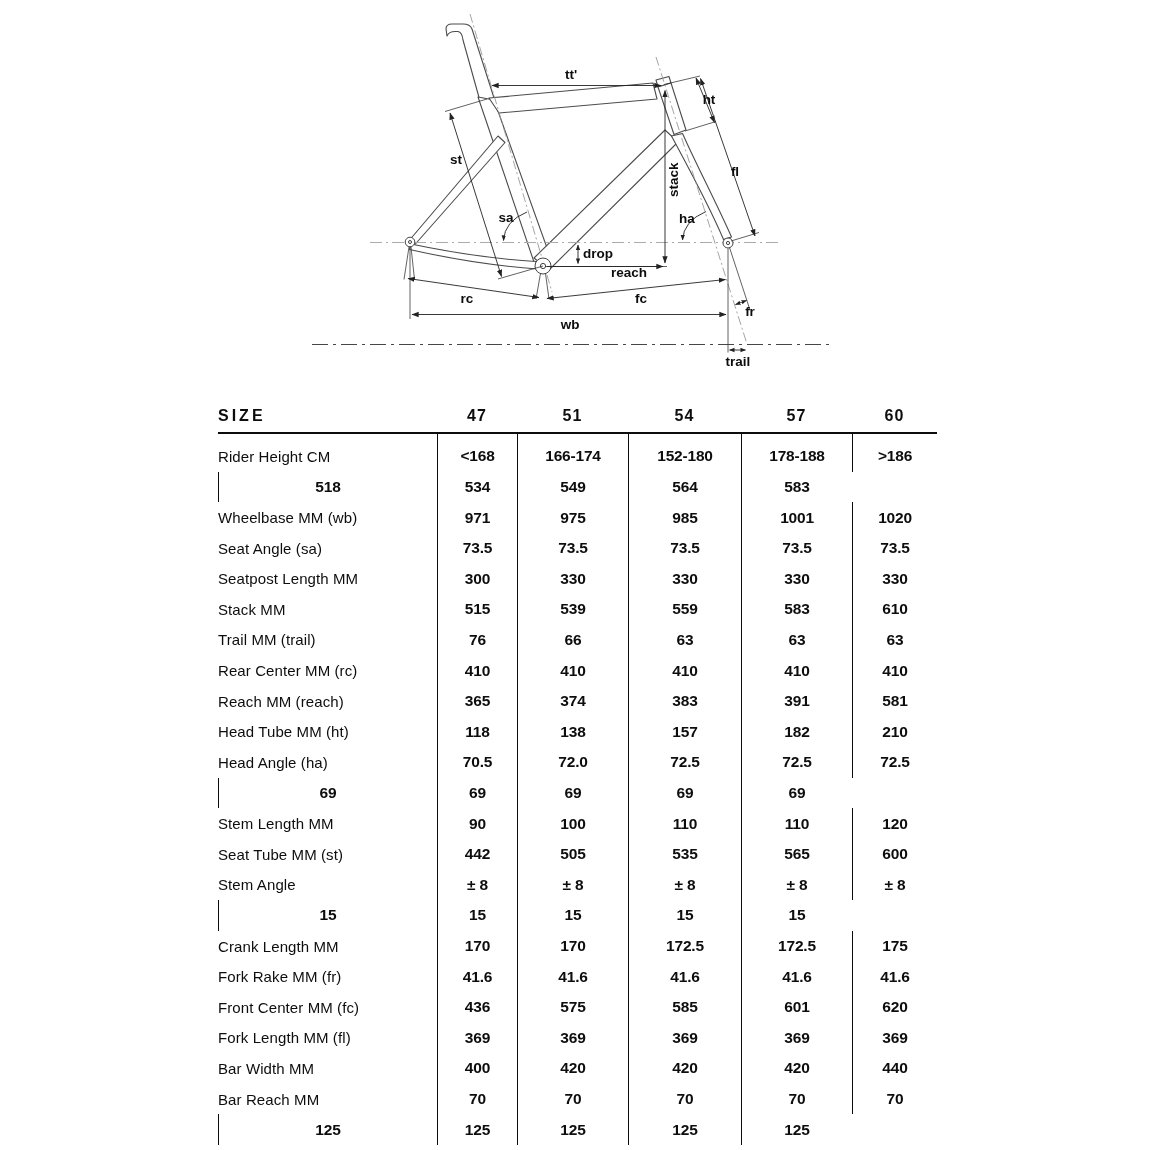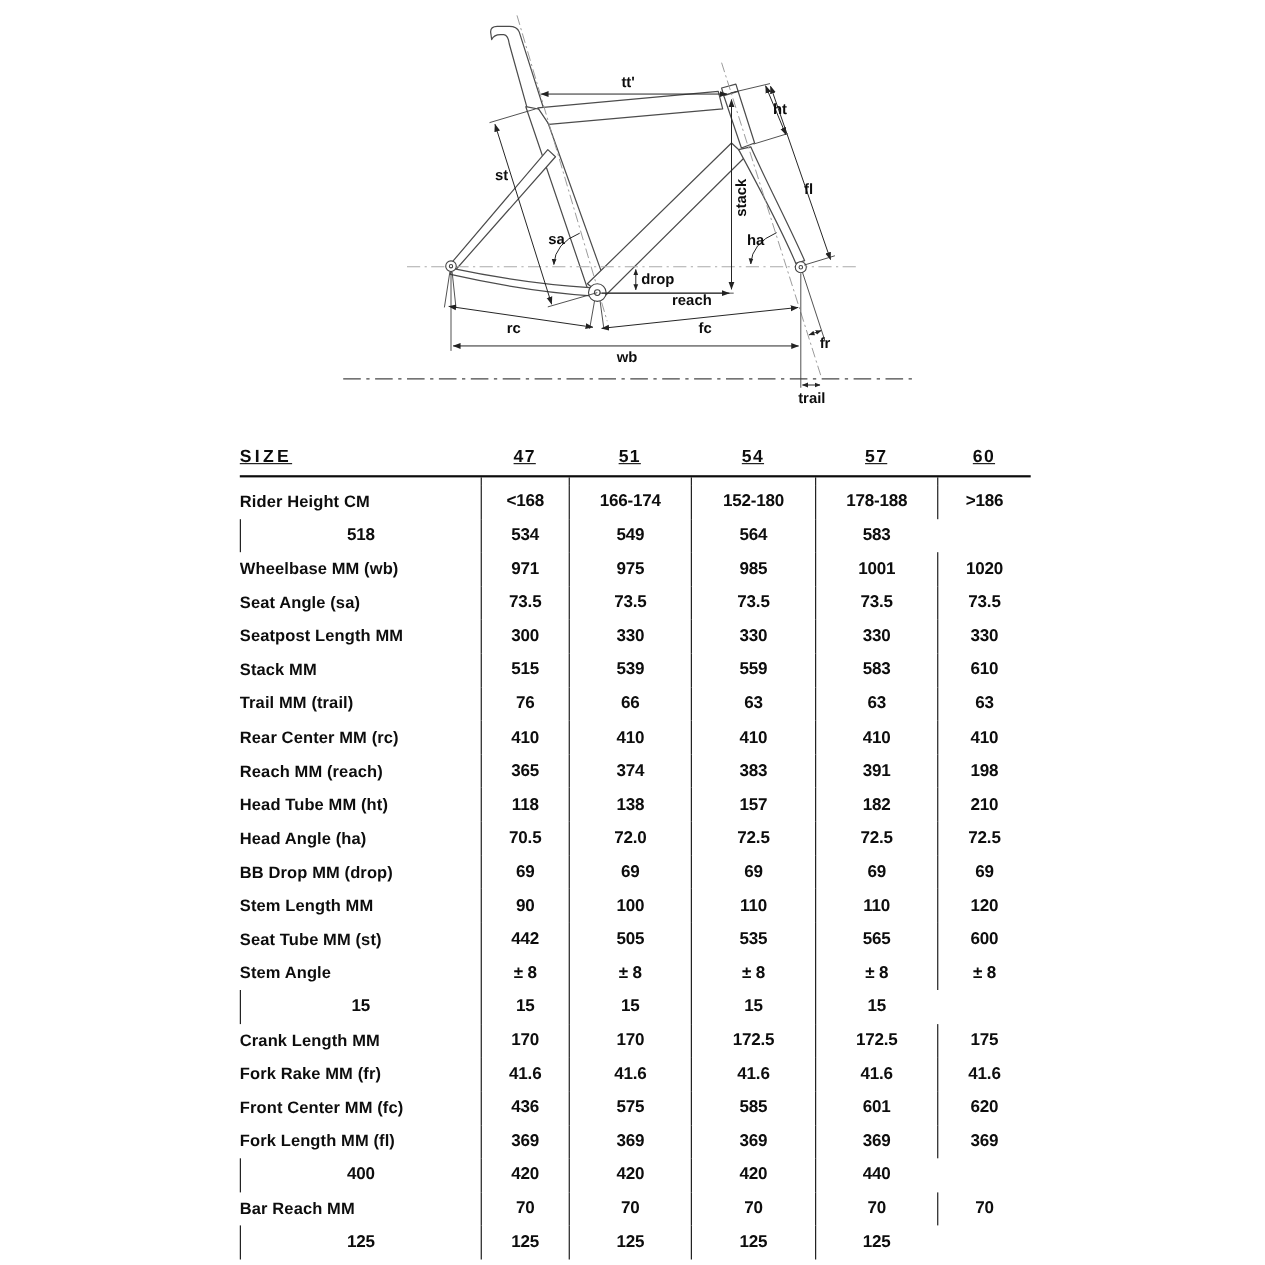--- a/index.html
+++ b/index.html
@@ -16,27 +16,27 @@
   .axleline{fill:none;stroke:#ababab;stroke-width:1;stroke-dasharray:12 4 2 4;}
   .groundline{fill:none;stroke:#474747;stroke-width:1.2;stroke-dasharray:16 5 3 5;}
   .wit{fill:none;stroke:#3a3a3a;stroke-width:0.8;}
   .dim{fill:none;stroke:#222222;stroke-width:0.9;marker-start:url(#ar);marker-end:url(#ar);}
   .dims{fill:none;stroke:#222222;stroke-width:0.9;marker-start:url(#ars);marker-end:url(#ars);}
   .dime{fill:none;stroke:#222222;stroke-width:0.9;marker-end:url(#ar);}
   .arc{fill:none;stroke:#222222;stroke-width:0.9;marker-end:url(#ars);}
 
   .geo-table{position:absolute;left:218px;top:399px;width:719px;}
   .grid-row{display:grid;grid-template-columns:219px 80px 111px 113px 111px 85px;}
-  .thead{height:33px;border-bottom:2.2px solid #0c0c0c;text-decoration:underline;}
+  .thead{height:33px;border-bottom:2.2px solid #0c0c0c;}
   .thead .label{font-size:16px;font-weight:700;letter-spacing:3px;display:flex;align-items:center;}
   .thead .size{font-size:16px;font-weight:700;letter-spacing:1.2px;display:flex;align-items:center;justify-content:center;text-align:center;}
   .row{height:30.62px;}
   .spacer{height:7px;}
   .cell{display:flex;align-items:center;overflow:hidden;}
-  .label-cell{font-size:15px;font-weight:700;letter-spacing:0.1px;}
+  .label-cell{font-size:15px;font-weight:400;letter-spacing:0.1px;}
   .value-cell{justify-content:center;font-size:15.5px;font-weight:700;letter-spacing:-0.2px;border-left:1.2px solid #0c0c0c;}
 </style>
 </head>
 <body>
 
 <svg class="diagram" width="1150" height="392" viewBox="0 0 1150 392">
   <defs>
     <marker id="ar" viewBox="0 0 10 10" refX="9.3" refY="5" markerWidth="8" markerHeight="8" orient="auto-start-reverse">
       <path d="M0,1.3 L10,5 L0,8.7 Z" fill="#222222"></path>
     </marker>
@@ -192,40 +192,39 @@
         <div class="cell value-cell">410</div>
         <div class="cell value-cell">410</div>
         <div class="cell value-cell">410</div>
       </div>
       <div class="grid-row row">
         <div class="cell label-cell">Reach MM (reach)</div>
         <div class="cell value-cell">365</div>
         <div class="cell value-cell">374</div>
         <div class="cell value-cell">383</div>
         <div class="cell value-cell">391</div>
-        <div class="cell value-cell">198</div>
+        <div class="cell value-cell">581</div>
       </div>
       <div class="grid-row row">
         <div class="cell label-cell">Head Tube MM (ht)</div>
         <div class="cell value-cell">118</div>
         <div class="cell value-cell">138</div>
         <div class="cell value-cell">157</div>
         <div class="cell value-cell">182</div>
         <div class="cell value-cell">210</div>
       </div>
       <div class="grid-row row">
         <div class="cell label-cell">Head Angle (ha)</div>
         <div class="cell value-cell">70.5</div>
         <div class="cell value-cell">72.0</div>
         <div class="cell value-cell">72.5</div>
         <div class="cell value-cell">72.5</div>
         <div class="cell value-cell">72.5</div>
       </div>
       <div class="grid-row row">
-        <div class="cell label-cell">BB Drop MM (drop)</div>
         <div class="cell value-cell">69</div>
         <div class="cell value-cell">69</div>
         <div class="cell value-cell">69</div>
         <div class="cell value-cell">69</div>
         <div class="cell value-cell">69</div>
       </div>
       <div class="grid-row row">
         <div class="cell label-cell">Stem Length MM</div>
         <div class="cell value-cell">90</div>
         <div class="cell value-cell">100</div>
@@ -282,20 +281,21 @@
       </div>
       <div class="grid-row row">
         <div class="cell label-cell">Fork Length MM (fl)</div>
         <div class="cell value-cell">369</div>
         <div class="cell value-cell">369</div>
         <div class="cell value-cell">369</div>
         <div class="cell value-cell">369</div>
         <div class="cell value-cell">369</div>
       </div>
       <div class="grid-row row">
+        <div class="cell label-cell">Bar Width MM</div>
         <div class="cell value-cell">400</div>
         <div class="cell value-cell">420</div>
         <div class="cell value-cell">420</div>
         <div class="cell value-cell">420</div>
         <div class="cell value-cell">440</div>
       </div>
       <div class="grid-row row">
         <div class="cell label-cell">Bar Reach MM</div>
         <div class="cell value-cell">70</div>
         <div class="cell value-cell">70</div>

